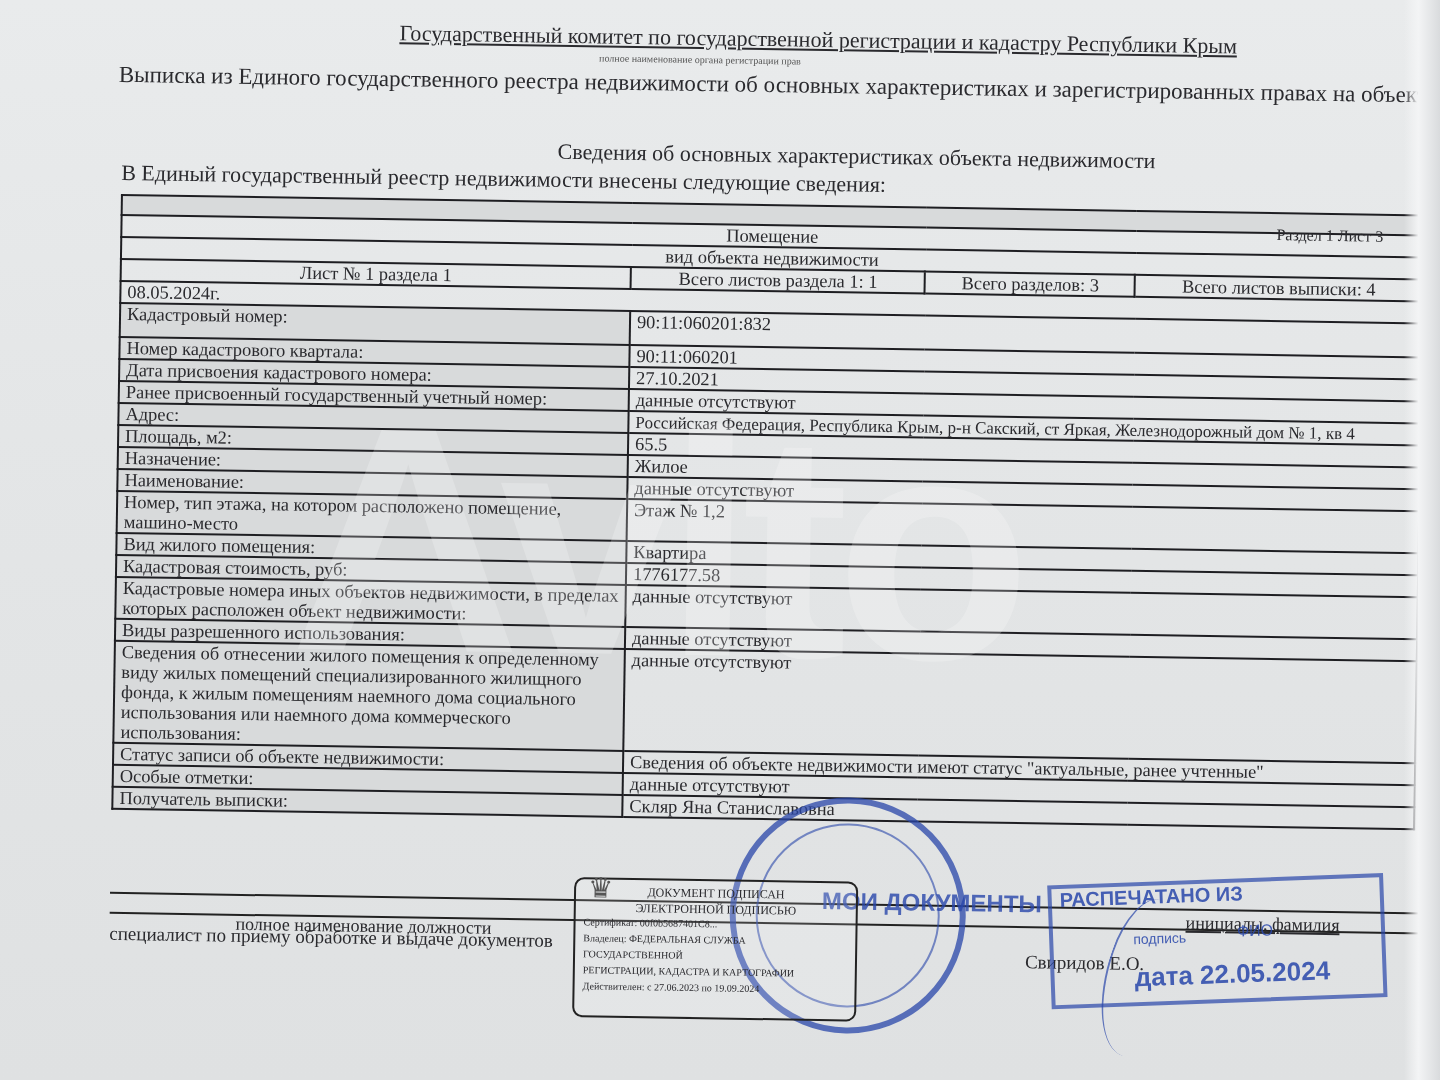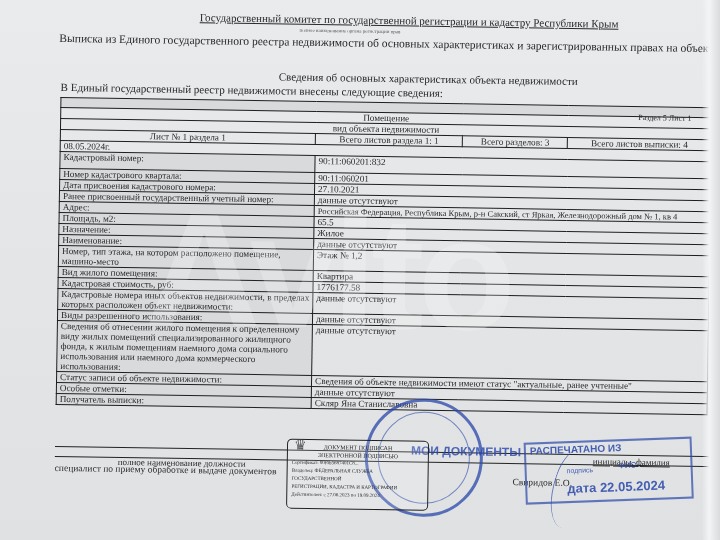--- a/index.html
+++ b/index.html
@@ -166,21 +166,21 @@
     <tr>
           <td class="label-col shade">Особые отметки:</td>
           <td colspan="3">данные отсутствуют</td>
         </tr>
     <tr>
           <td class="label-col shade">Получатель выписки:</td>
           <td colspan="3">Скляр Яна Станиславовна</td>
         </tr>
   </tbody>
     </table>
-  <div class="razdel">Раздел 5 Лист 1</div>
+  <div class="razdel">Раздел 1 Лист 3</div>
 
   <div class="watermark">Avito</div>
 
   <div class="footer-line" style="top:445px;width:690px"></div>
   <div class="footer-line" style="top:455px;width:690px"></div>
   <div class="pos-label">полное наименование должности</div>
   <div class="pos-value">специалист по приему обработке и выдаче документов</div>
 
   <div class="round-stamp"></div>
   <div class="mfc">МОИ ДОКУМЕНТЫ</div>

